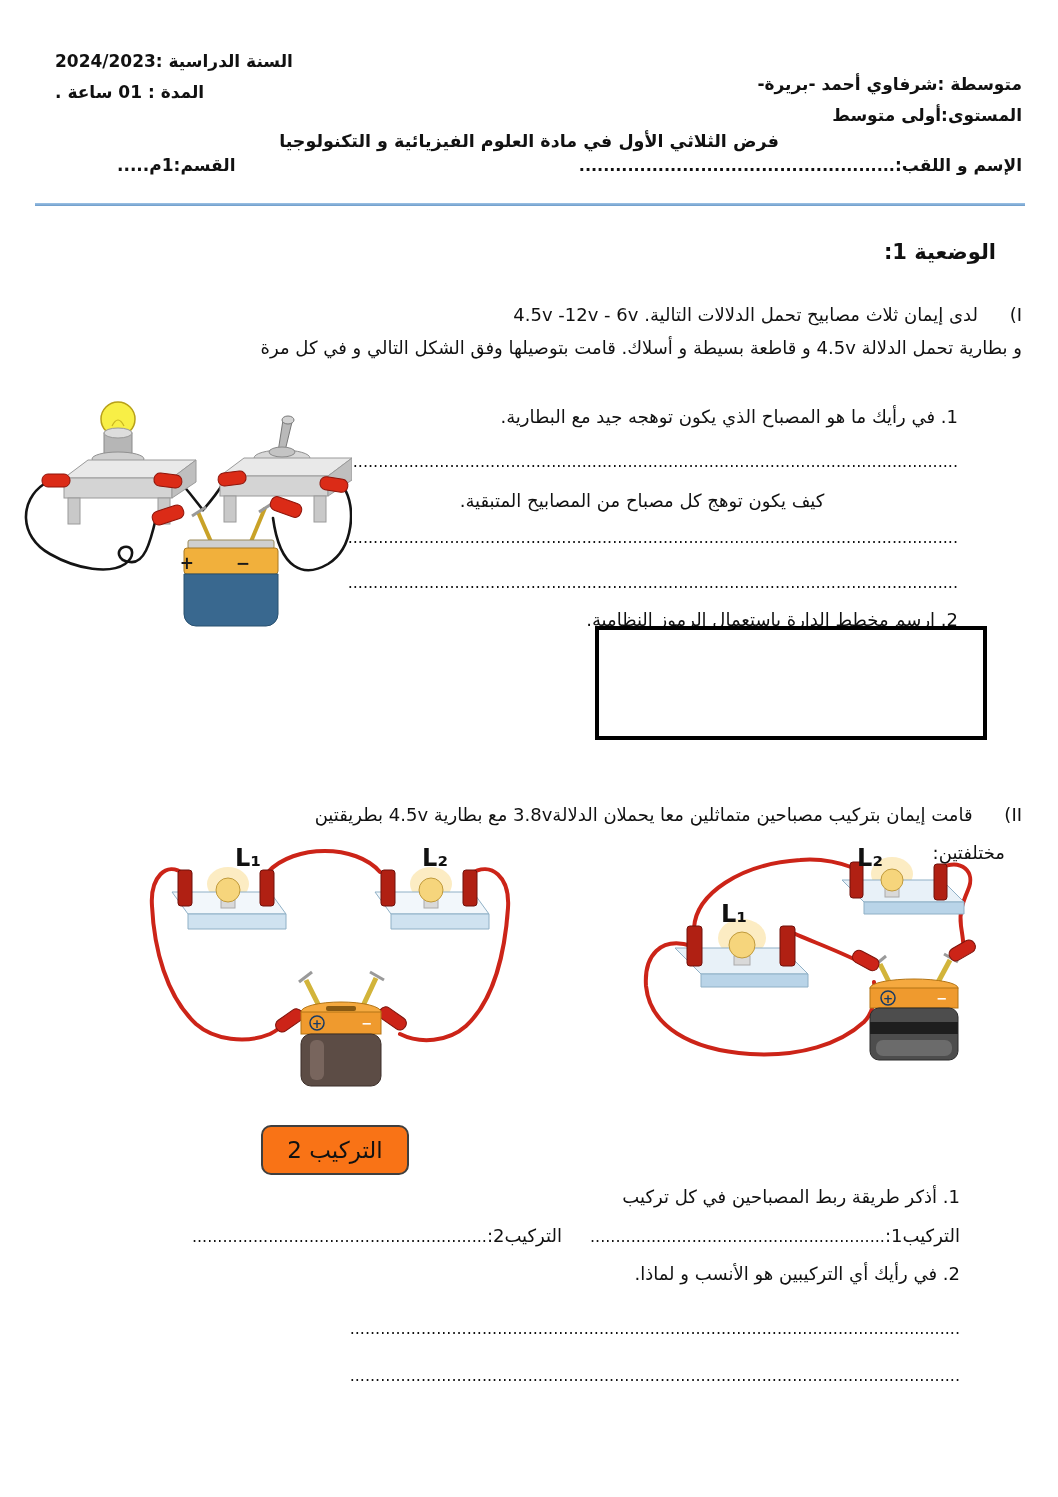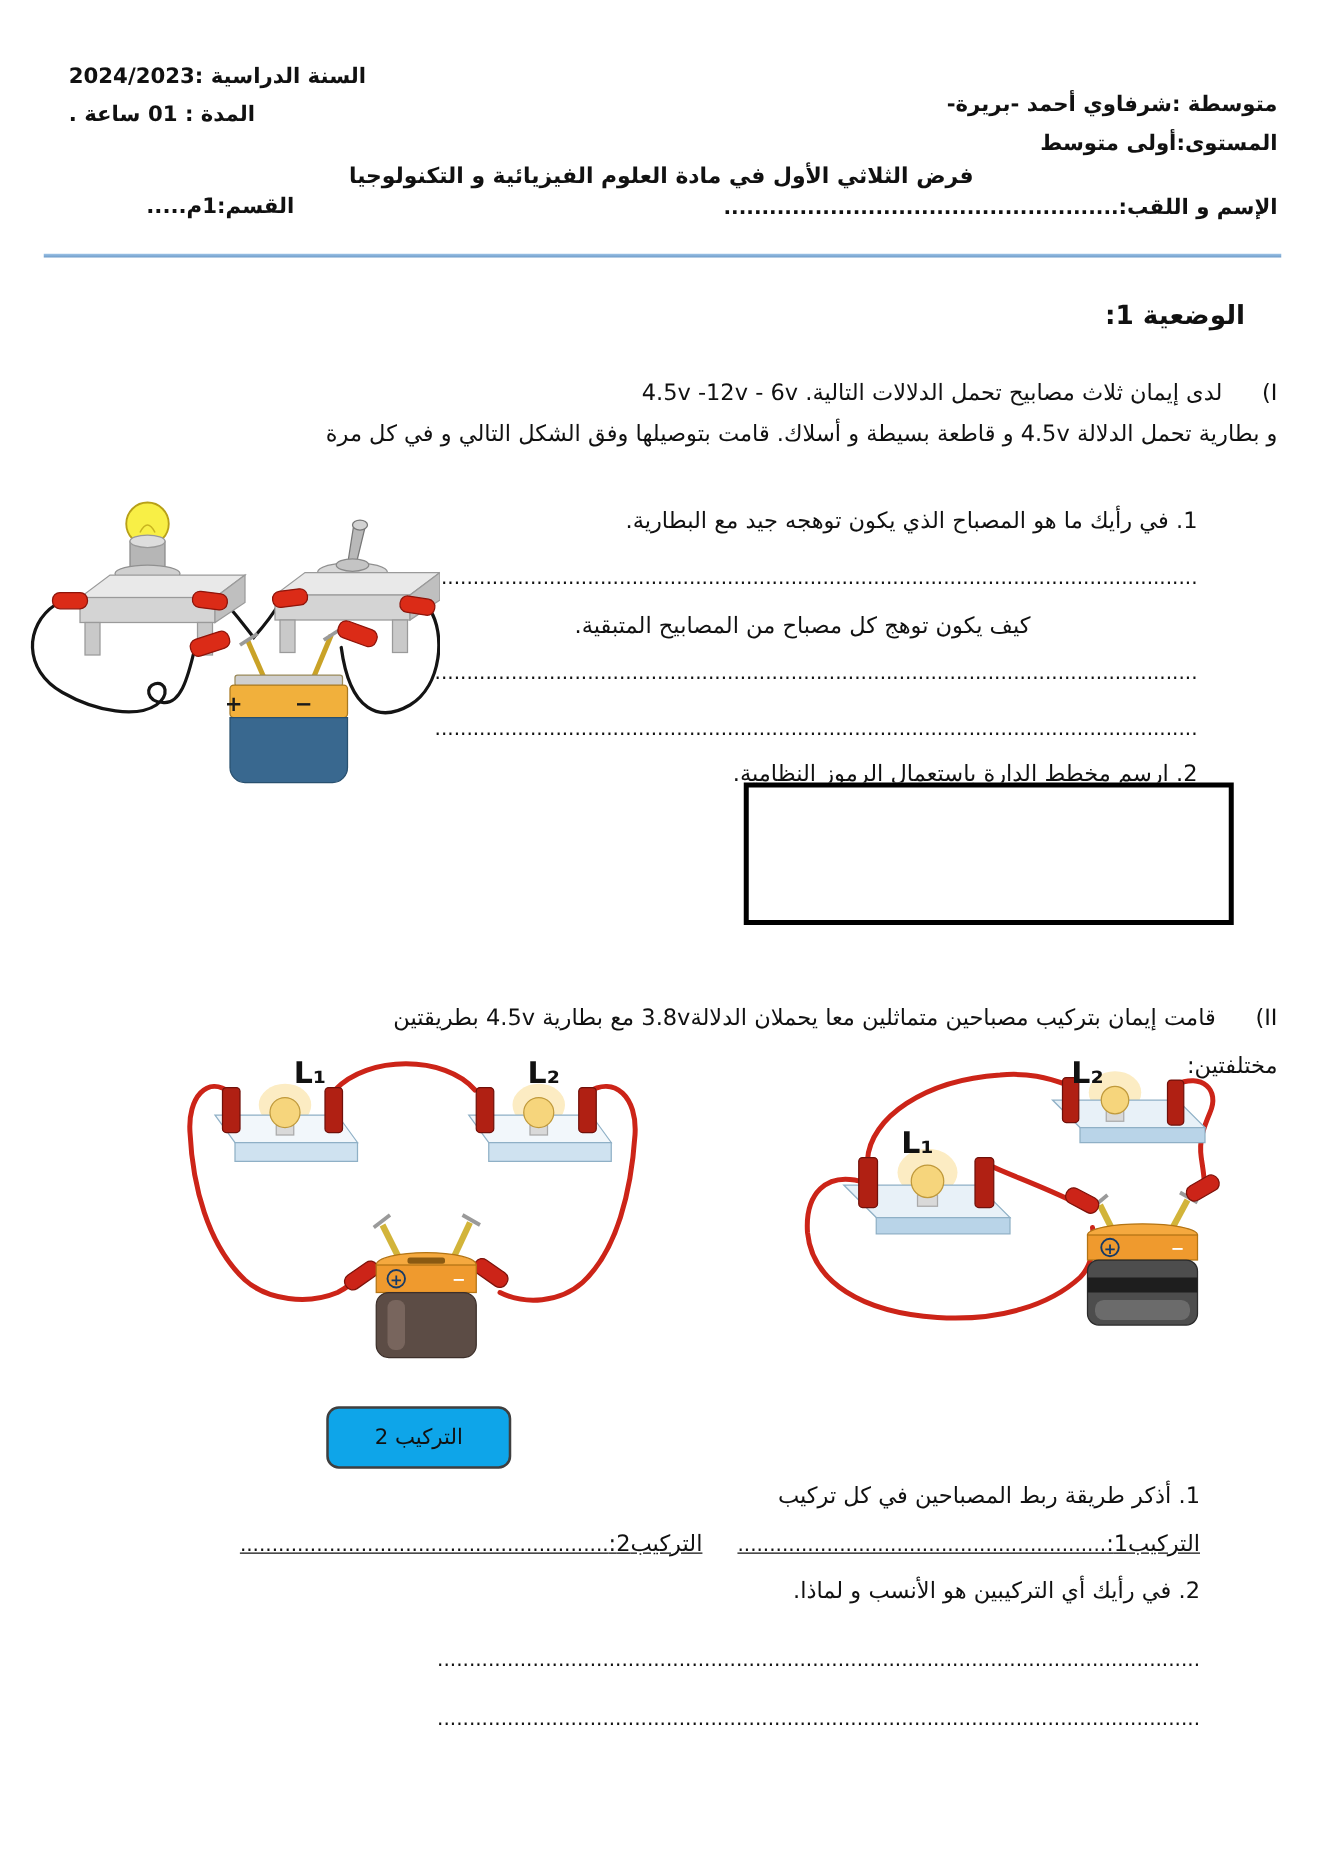--- a/index.html
+++ b/index.html
@@ -11,22 +11,22 @@
   .divider{height:3px;background:linear-gradient(#9dc3e6,#6d9bc9);}
   .h1{font-size:21px;font-weight:bold;}
   .body-t{font-size:18px;line-height:33px;}
   .dots{font-size:16px;letter-spacing:0;white-space:nowrap;color:#111;}
   .center{text-align:center;}
   .right{text-align:right;}
   .iso{unicode-bidi:isolate;}
   .numeral{unicode-bidi:isolate;margin-left:26px;}
   .ltr{direction:ltr;unicode-bidi:isolate;}
   .drawbox{border:4px solid #000;background:#fff;}
-  .labelbox{background:#0ea5e9;border:2px solid #3f3f3f;border-radius:10px;
-            display:flex;align-items:center;justify-content:center;font-size:17px;}
+  .labelbox{background:#f97316;border:2px solid #3f3f3f;border-radius:10px;
+            display:flex;align-items:center;justify-content:center;font-size:23px;}
   .spacer{display:inline-block;width:28px;}
   svg text{font-family:"DejaVu Sans", sans-serif;}
 </style>
 </head>
 <body>
 
 <div class="page">
 
   <div class="abs hdr right" style="top:46px;right:36px;margin-top:23px;">
     <div>متوسطة :شرفاوي أحمد -بريرة-</div>
@@ -118,21 +118,21 @@
   </svg>
 
   <div class="abs drawbox" style="top:626px;left:595px;width:384px;height:106px;"></div>
 
   <div class="abs body-t right" style="top:798px;right:36px;width:990px;">
     <div>
       <span class="numeral">II)</span>
       <span class="iso">قامت إيمان بتركيب مصباحين متماثلين معا يحملان الدلالة3.8v مع بطارية 4.5v بطريقتين</span>
     </div>
   </div>
-  <div class="abs body-t" style="top:836px;right:36px;">مختلفتين:</div>
+  <div class="abs body-t" style="top:836px;right:53px;">مختلفتين:</div>
 
   <svg class="abs" style="top:836px;left:630px;" width="410" height="240" viewBox="0 0 410 240">
     <g fill="none" stroke="#cc2418" stroke-width="4" stroke-linecap="round">
       <path d="M64,92 C66,58 110,28 170,24 C192,22 208,26 224,32"></path>
       <path d="M157,94 C172,102 202,112 230,126"></path>
       <path d="M310,32 C332,22 346,36 338,54 C333,66 329,76 331,90 C333,104 335,112 331,118"></path>
       <path d="M62,110 C30,100 14,120 16,150 C20,190 60,214 120,218 C170,221 210,208 234,186 C244,176 246,160 244,146"></path>
     </g>
 
     <g>
@@ -221,21 +221,21 @@
       <rect x="162" y="198" width="14" height="40" rx="6" fill="#78655d"></rect>
     </g>
   </svg>
 
   <div class="abs labelbox" style="top:1125px;left:261px;width:144px;height:46px;">
     <span>التركيب 2</span>
   </div>
 
   <div class="abs body-t right" style="top:1180px;right:98px;width:880px;">
     <div>1. أذكر طريقة ربط المصباحين في كل تركيب</div>
-    <div style="margin-top:6px;white-space:nowrap;text-decoration:underline;">
+    <div style="margin-top:6px;white-space:nowrap;">
       <span class="iso">التركيب1:</span><span class="dots">..........................................................</span><span class="spacer"></span><span class="iso">التركيب2:</span><span class="dots">..........................................................</span>
     </div>
     <div style="margin-top:4px;">2. في رأيك أي التركيبين هو الأنسب و لماذا.</div>
     <div class="dots" style="margin-top:22px;">........................................................................................................................</div>
     <div class="dots" style="margin-top:14px;">........................................................................................................................</div>
   </div>
 
 </div>
 
 </body></html>

